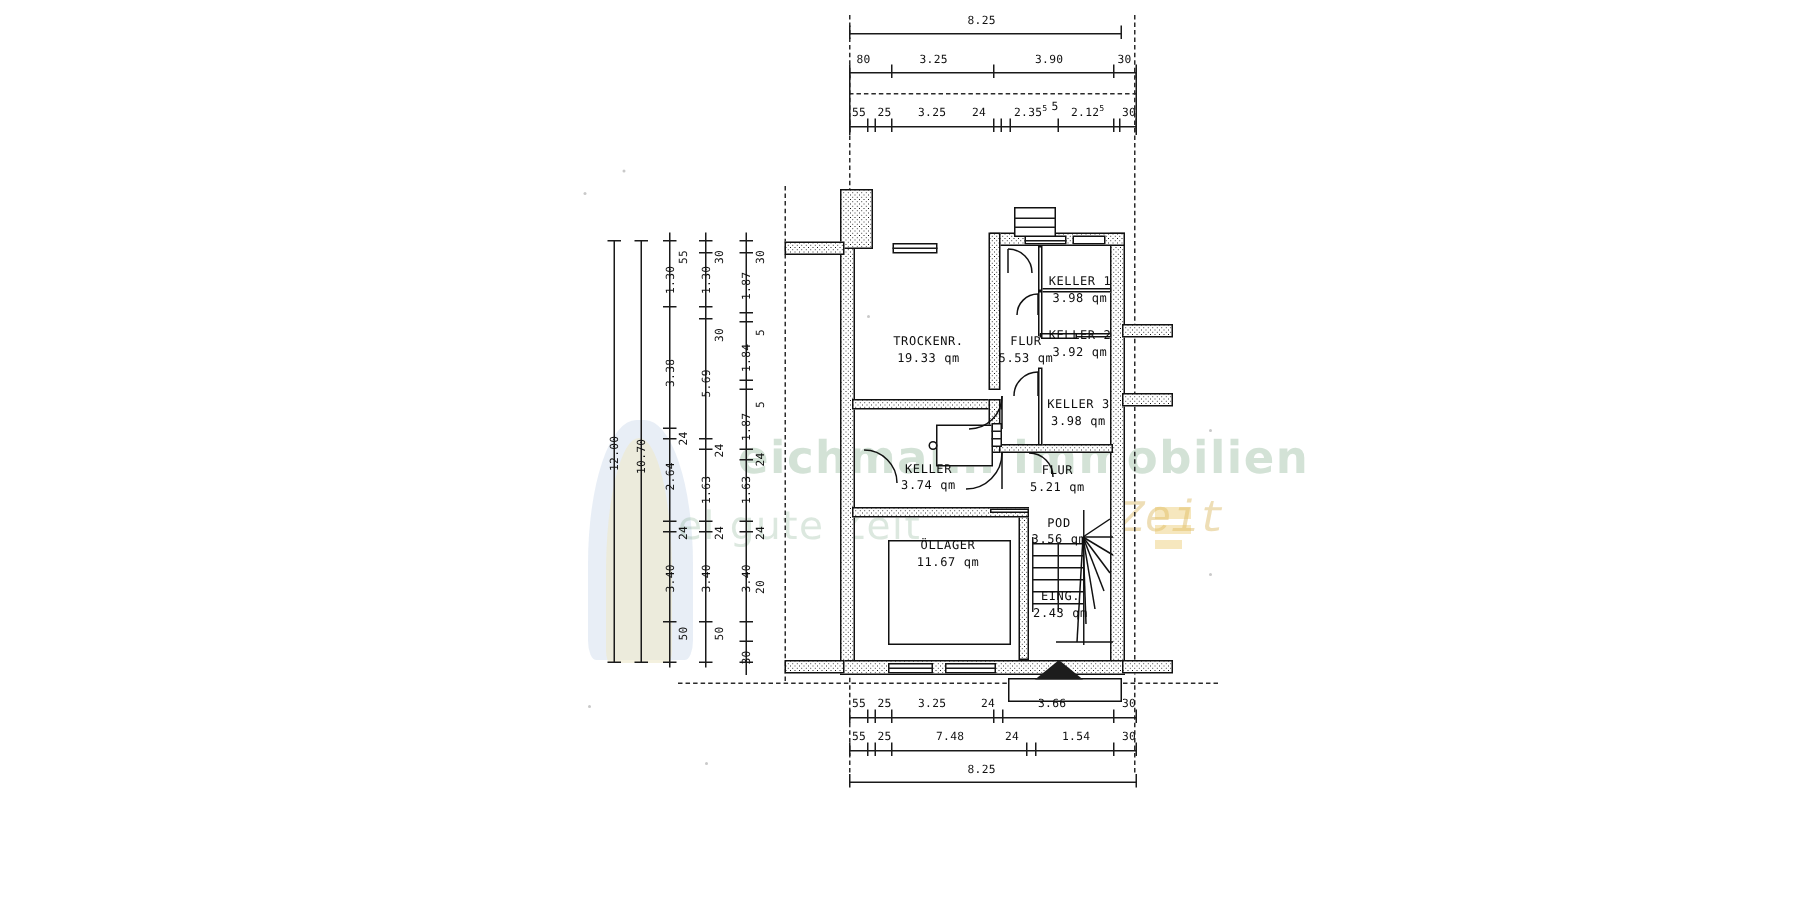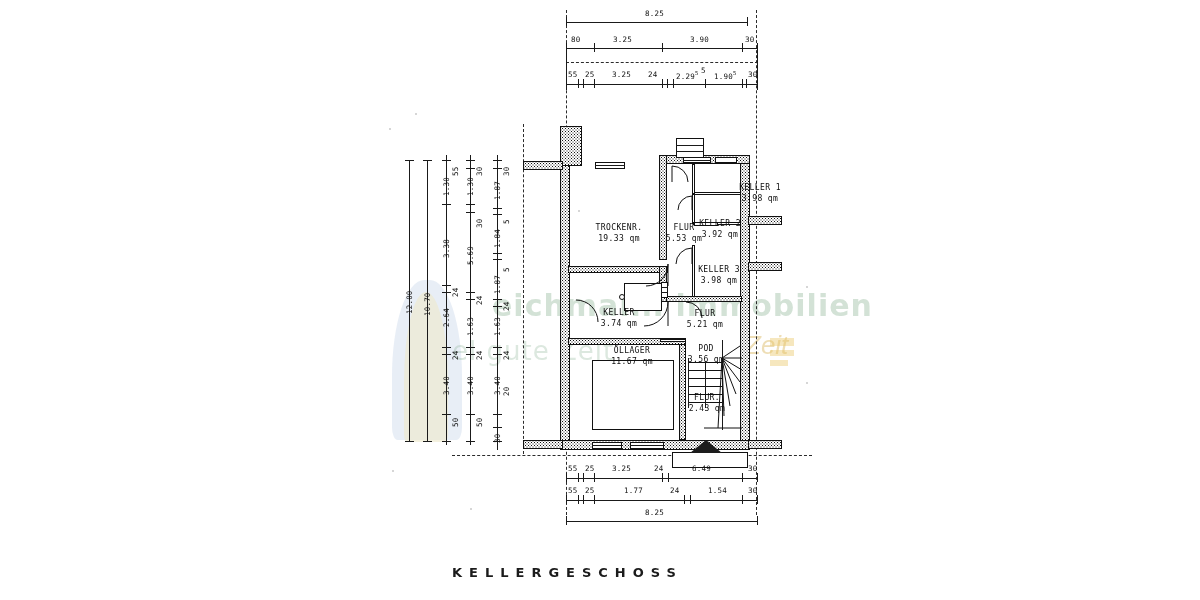--- a/index.html
+++ b/index.html
@@ -55,22 +55,22 @@
          font-size:13px;font-weight:700;letter-spacing:7px;color:#1b1b1b;}
 
   
   .wm{position:absolute;pointer-events:none;user-select:none;}
   #wm-text1{font-family:"DejaVu Sans","Liberation Sans",sans-serif;
             font-size:30px;font-weight:600;color:rgba(110,160,120,.30);
             letter-spacing:1px;white-space:nowrap;}
   #wm-text2{font-family:"DejaVu Sans","Liberation Sans",sans-serif;
             font-size:26px;font-weight:500;color:rgba(120,165,130,.26);
             letter-spacing:1px;white-space:nowrap;}
-  #wm-text3{font-family:Liberation Sans, sans-serif;
-            font-size:26px;font-style:italic;color:rgba(214,176,80,.42);
+  #wm-text3{font-family:Liberation Mono, monospace;
+            font-size:30px;font-style:italic;color:rgba(214,176,80,.42);
             white-space:nowrap;}
   .wm-block{position:absolute;background:rgba(233,196,92,.40);}
   .wm-soft{position:absolute;border-radius:46% 46% 8% 8%/60% 60% 8% 8%;}
 
   
   .tank{position:absolute;background:#fff;border:1px solid #111;box-sizing:border-box;}
 
   
   .tread{position:absolute;background:#111;}
 
@@ -136,23 +136,23 @@
   <div class="tick" style="left:667px;top:79px;"></div>
   <div class="tick" style="left:673px;top:79px;"></div>
   <div class="tick" style="left:705px;top:79px;"></div>
   <div class="tick" style="left:742px;top:79px;"></div>
   <div class="tick" style="left:746px;top:79px;"></div>
   <div class="tick" style="left:757px;top:79px;"></div>
   <div class="dim" style="left:568px;top:71px;">55</div>
   <div class="dim" style="left:585px;top:71px;">25</div>
   <div class="dim" style="left:612px;top:71px;">3.25</div>
   <div class="dim" style="left:648px;top:71px;">24</div>
-  <div class="dim" style="left:676px;top:71px;"><span>2.29</span><span class="sup">5</span></div>
+  <div class="dim" style="left:676px;top:71px;"><span>2.35</span><span class="sup">5</span></div>
   <div class="dim" style="left:701px;top:67px;">5</div>
-  <div class="dim" style="left:714px;top:71px;"><span>1.90</span><span class="sup">5</span></div>
+  <div class="dim" style="left:714px;top:71px;"><span>2.12</span><span class="sup">5</span></div>
   <div class="dim" style="left:748px;top:71px;">30</div>
 
   <div class="axis axis-h" style="left:566px;top:62px;width:192px;"></div>
   <div class="ln v" style="left:566px;top:48px;height:42px;"></div>
   <div class="ln v" style="left:757px;top:48px;height:42px;"></div>
 
   <div class="ln v" style="left:409px;top:160px;height:282px;"></div>
   <div class="tickv" style="left:405px;top:160px;"></div>
   <div class="tickv" style="left:405px;top:441px;"></div>
   <div class="dimv" style="left:406px;top:314px;">12.00</div>
@@ -347,85 +347,84 @@
   </svg>
 
   <div class="room" style="left:586px;top:222px;width:66px;">
     <div>TROCKENR.</div>
     <div>19.33 qm</div>
   </div>
   <div class="room" style="left:588px;top:307px;width:62px;">
     <div>KELLER</div>
     <div>3.74 qm</div>
   </div>
-  <div class="room" style="left:592px;top:345px;width:80px;text-align:center;">
+  <div class="room" style="left:592px;top:358px;width:80px;text-align:center;">
     <div>ÖLLAGER</div>
     <div>11.67 qm</div>
   </div>
   <div class="room" style="left:662px;top:222px;width:44px;">
     <div>FLUR</div>
     <div>5.53 qm</div>
   </div>
-  <div class="room" style="left:696px;top:182px;width:48px;padding-left:40px;">
+  <div class="room" style="left:696px;top:182px;width:48px;">
     <div>KELLER 1</div>
     <div>3.98 qm</div>
   </div>
   <div class="room" style="left:696px;top:218px;width:48px;">
     <div>KELLER 2</div>
     <div>3.92 qm</div>
   </div>
   <div class="room" style="left:695px;top:264px;width:48px;">
     <div>KELLER 3</div>
     <div>3.98 qm</div>
   </div>
   <div class="room" style="left:684px;top:308px;width:42px;">
     <div>FLUR</div>
     <div>5.21 qm</div>
   </div>
   <div class="room" style="left:684px;top:343px;width:44px;">
     <div>POD</div>
     <div>3.56 qm</div>
   </div>
   <div class="room" style="left:684px;top:392px;width:46px;">
-    <div>FLUR.</div>
+    <div>EING.</div>
     <div>2.43 qm</div>
   </div>
 
   <div class="ln h" style="left:566px;top:478px;width:192px;"></div>
   <div class="tick" style="left:566px;top:473px;"></div>
   <div class="tick" style="left:578px;top:473px;"></div>
   <div class="tick" style="left:583px;top:473px;"></div>
   <div class="tick" style="left:594px;top:473px;"></div>
   <div class="tick" style="left:662px;top:473px;"></div>
   <div class="tick" style="left:668px;top:473px;"></div>
   <div class="tick" style="left:742px;top:473px;"></div>
   <div class="tick" style="left:757px;top:473px;"></div>
   <div class="dim" style="left:568px;top:465px;">55</div>
   <div class="dim" style="left:585px;top:465px;">25</div>
   <div class="dim" style="left:612px;top:465px;">3.25</div>
   <div class="dim" style="left:654px;top:465px;">24</div>
-  <div class="dim" style="left:692px;top:465px;">6.49</div>
+  <div class="dim" style="left:692px;top:465px;">3.66</div>
   <div class="dim" style="left:748px;top:465px;">30</div>
 
   <div class="ln h" style="left:566px;top:500px;width:192px;"></div>
   <div class="tick" style="left:566px;top:495px;"></div>
   <div class="tick" style="left:578px;top:495px;"></div>
   <div class="tick" style="left:583px;top:495px;"></div>
   <div class="tick" style="left:594px;top:495px;"></div>
   <div class="tick" style="left:684px;top:495px;"></div>
   <div class="tick" style="left:690px;top:495px;"></div>
   <div class="tick" style="left:742px;top:495px;"></div>
   <div class="tick" style="left:757px;top:495px;"></div>
   <div class="dim" style="left:568px;top:487px;">55</div>
   <div class="dim" style="left:585px;top:487px;">25</div>
-  <div class="dim" style="left:624px;top:487px;">1.77</div>
+  <div class="dim" style="left:624px;top:487px;">7.48</div>
   <div class="dim" style="left:670px;top:487px;">24</div>
   <div class="dim" style="left:708px;top:487px;">1.54</div>
   <div class="dim" style="left:748px;top:487px;">30</div>
 
   <div class="ln h" style="left:566px;top:521px;width:192px;"></div>
   <div class="tick" style="left:566px;top:516px;"></div>
   <div class="tick" style="left:757px;top:516px;"></div>
   <div class="dim" style="left:645px;top:509px;">8.25</div>
 
-  <div id="title" style="left:452px;top:565px;">KELLERGESCHOSS</div>
 
 </div>
 
 </body></html>

